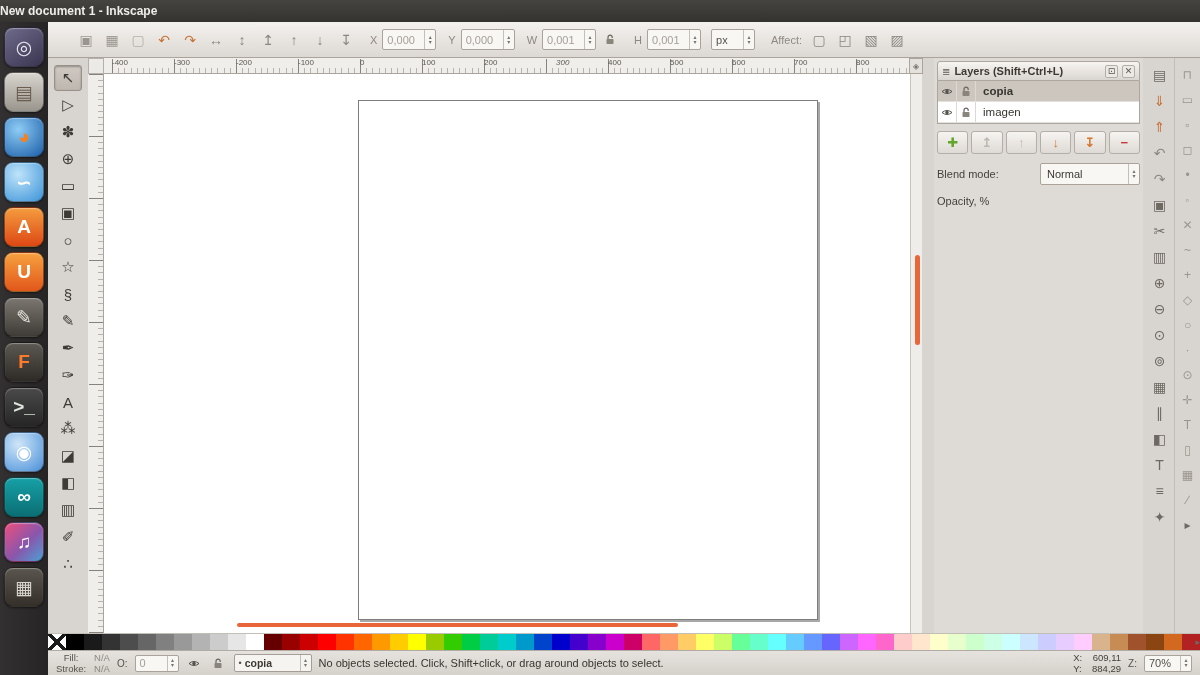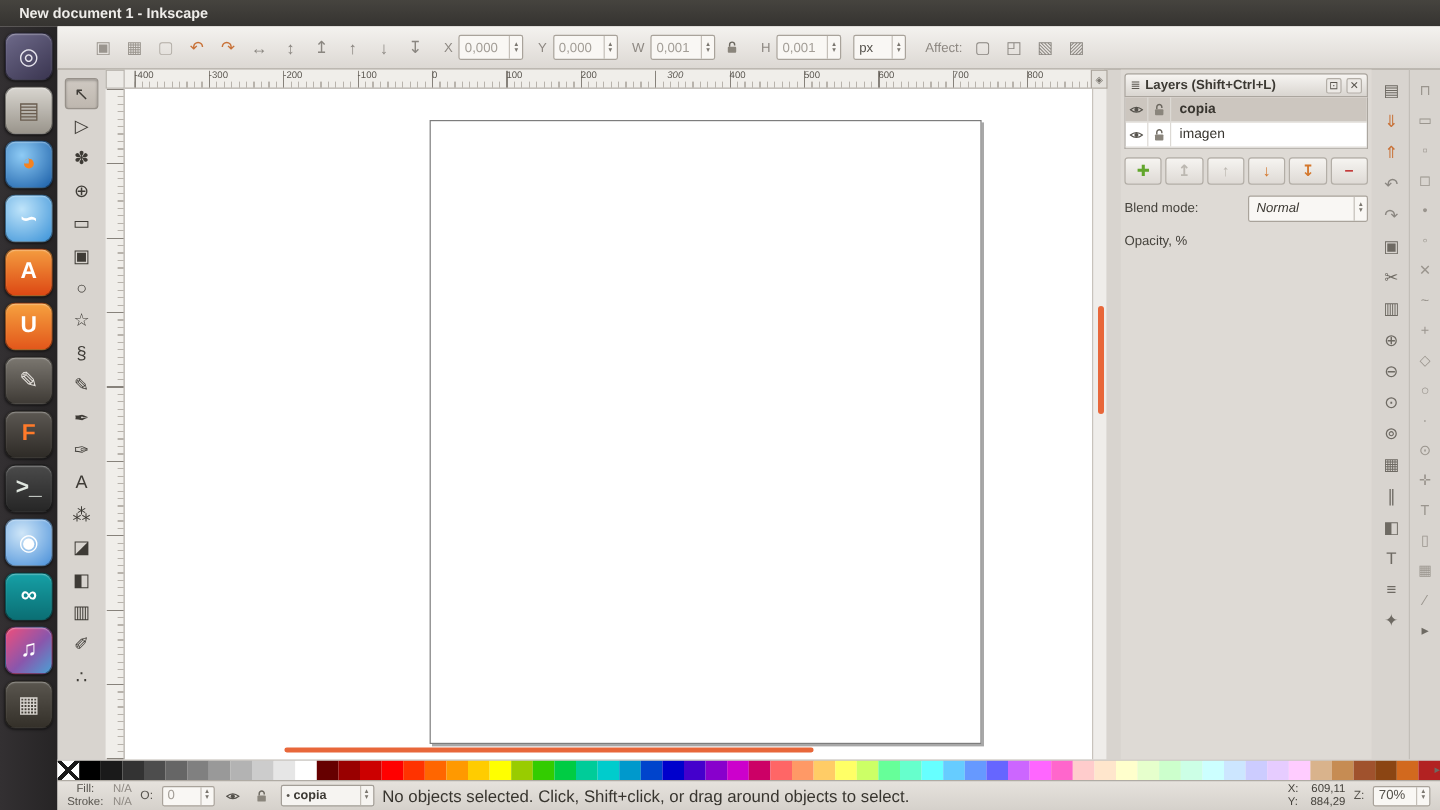--- a/index.html
+++ b/index.html
@@ -1,21 +1,21 @@
 <!DOCTYPE html>
 <html><head>
 <meta charset="utf-8">
 <style>
   html,body{margin:0;padding:0;background:#555;}
   *{box-sizing:border-box;font-family:"Liberation Sans","DejaVu Sans",sans-serif;}
   i{font-style:normal;}
   #screen{position:relative;width:1200px;height:675px;overflow:hidden;background:#d8d4cf;}
 
   
-  #topbar{position:absolute;left:0;top:0;width:1200px;height:22px;background:linear-gradient(#46443f,#353330);color:#efedea;display:flex;align-items:center;padding:0 16px;}
+  #topbar{position:absolute;left:0;top:0;width:1200px;height:22px;background:linear-gradient(#46443f,#353330);color:#efedea;display:flex;align-items:center;padding:0 0;}
   #topbar .title{font-size:12px;font-weight:bold;}
   .top-right{margin-left:auto;display:flex;align-items:center;gap:9px;font-size:11px;}
   .cursor-arrow{width:0;height:0;border-left:4px solid transparent;border-right:4px solid transparent;border-bottom:10px solid #3b8de0;transform:rotate(-38deg);margin-right:16px;}
   .kbd-box{background:rgba(255,255,255,.16);border-radius:2px;padding:0 4px;font-size:10.5px;line-height:14px;}
   .ticon{font-size:11px;color:#e6e3df;}
   .wifi{position:relative;width:14px;height:11px;display:inline-block;}
   .wifi i{position:absolute;left:50%;bottom:0;transform:translateX(-50%);border:solid #e6e3df;border-width:2px 2px 0 0;border-radius:50% 50% 0 0/100% 100% 0 0;border-right-color:transparent;border-left-color:transparent;}
   .wifi i:nth-child(1){width:13px;height:6px;border-top-width:2px;}
   .wifi i:nth-child(2){width:8px;height:4px;}
   .wifi i:nth-child(3){width:3px;height:2px;background:#e6e3df;border:none;border-radius:50%;}
@@ -68,21 +68,21 @@
   .layer-row{height:21px;display:flex;align-items:center;border-bottom:1px solid #e4e1dc;}
   .layer-row.selected{background:#ccc6bf;}
   .layer-row .cell{width:19px;height:100%;display:flex;align-items:center;justify-content:center;border-right:1px solid #dcd9d4;}
   .lname{font-size:11.5px;color:#38352f;padding-left:7px;}
   .layer-row.selected .lname{font-weight:bold;}
   #layer-btns{display:flex;gap:3px;margin-top:7px;}
   .lyr-btn{flex:1;height:23px;border:1px solid #b3aea7;border-radius:3px;background:linear-gradient(#f6f4f1,#dedad5);display:flex;align-items:center;justify-content:center;font-size:13px;font-weight:bold;}
   .panel-row{display:flex;align-items:center;margin-top:9px;}
   .panel-label{font-size:11px;color:#45423c;}
   .combo{margin-left:auto;width:100px;height:22px;background:#f9f7f4;border:1px solid #a9a39b;border-radius:2px;display:flex;align-items:center;padding-left:6px;}
-  .combo .cv{flex:1;font-size:11px;color:#3c3933;font-style:italic;}
+  .combo .cv{flex:1;font-size:11px;color:#3c3933;}
   #opacity-row{display:flex;align-items:center;gap:6px;margin-top:6px;}
   #op-slider{position:relative;flex:1;height:14px;}
   #op-track{position:absolute;left:0;right:0;top:5px;height:4px;background:#e8673a;border-radius:2px;border:1px solid #b5522c;}
   #op-knob{position:absolute;right:-2px;top:0;width:14px;height:14px;border-radius:50%;background:linear-gradient(#f8f6f3,#cfc9c2);border:1px solid #8d887f;}
   #op-entry{width:52px;}
 
   
   #cmdbar{position:absolute;left:1098px;top:36px;width:27px;height:575px;padding-top:4px;}
   .cmd{width:24px;height:26px;margin:0 auto;display:flex;align-items:center;justify-content:center;font-size:14px;}
   #snapbar{position:absolute;left:1126px;top:36px;width:26px;height:575px;border-left:1px solid #c2beb8;padding-top:4px;}
@@ -97,21 +97,21 @@
   
   #statusbar{position:absolute;left:0;top:628px;width:1152px;height:25px;background:linear-gradient(#e6e2dd,#d5d1cb);border-top:1px solid #b0aba4;display:flex;align-items:center;padding:0 8px;gap:7px;}
   .fs-block{display:grid;grid-template-columns:auto auto;column-gap:8px;font-size:9.5px;line-height:1.2;color:#55524c;text-align:center;}
   .fs-val{color:#8d8882;}
   .sb-label{font-size:10px;color:#55524c;}
   .sb-entry{height:17px;}
   .mini-icon{width:17px;height:17px;display:flex;align-items:center;justify-content:center;}
   #layer-combo{width:78px;height:18px;background:#f6f4f1;border:1px solid #a39e97;border-radius:2px;display:flex;align-items:center;gap:3px;padding-left:4px;}
   #layer-combo .dot{font-size:9px;color:#55524c;}
   #layer-combo .cname{flex:1;font-size:10.5px;font-weight:bold;color:#3c3933;}
-  #status-msg{flex:1;font-size:14px;color:#38352f;white-space:nowrap;overflow:hidden;text-overflow:ellipsis;}
+  #status-msg{flex:1;font-size:11px;color:#38352f;white-space:nowrap;overflow:hidden;text-overflow:ellipsis;}
   .coords{display:grid;grid-template-columns:auto auto;column-gap:3px;font-size:9.5px;line-height:1.2;color:#45423c;}
   .coords .cv{text-align:right;min-width:36px;}
 </style>
 </head>
 <body>
 
 <div id="screen">
 
   <header id="topbar">
     <span class="title">New document 1 - Inkscape</span>

